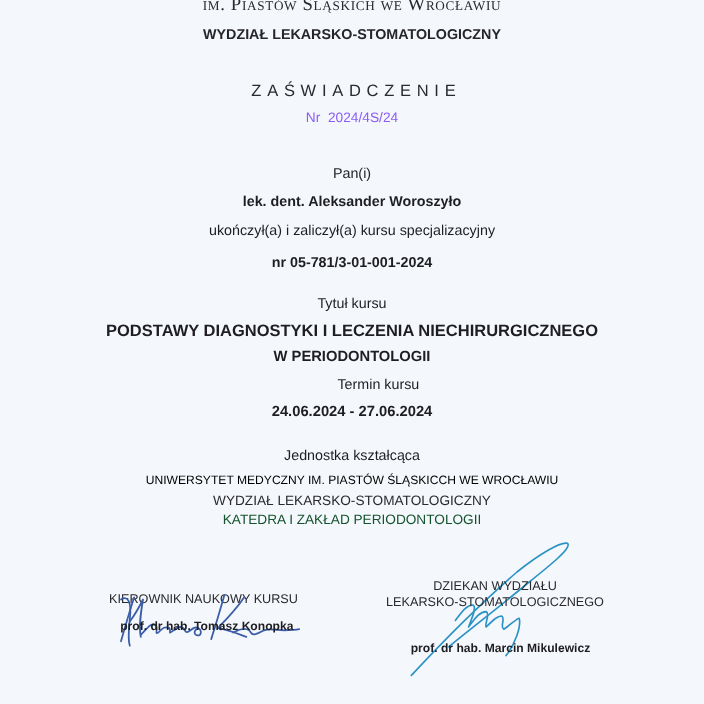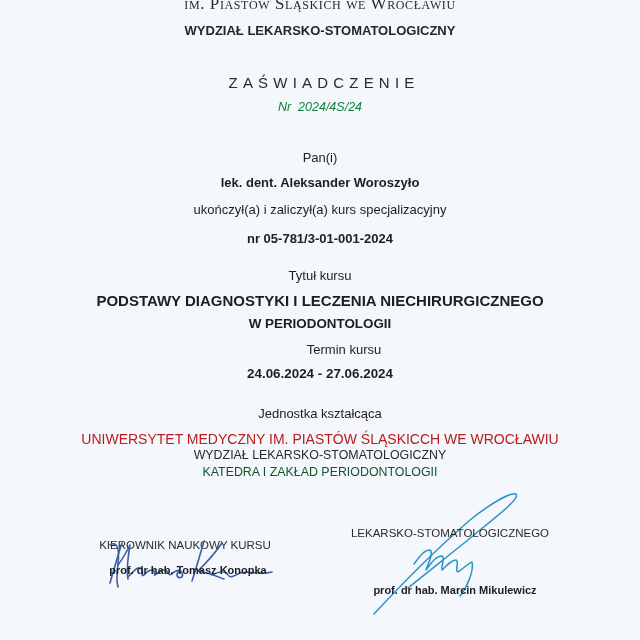--- a/index.html
+++ b/index.html
@@ -10,32 +10,32 @@
       color: #1e1e22;
       position: relative;
     }
     .abs { position: absolute; left: 0; width: 640px; text-align: center; white-space: nowrap; }
     .uni-header {
       top: -6px; font-family: "Liberation Serif", serif; font-size: 17px;
       font-variant: small-caps; letter-spacing: 0.6px; color: #2a2a2e;
     }
     .faculty-header { top: 23px; font-size: 13px; font-weight: bold; color: #26262a; }
     .doc-title { top: 74px; font-size: 15px; letter-spacing: 5.2px; color: #2a2a2e; padding-left: 4px; }
-    .doc-number { top: 100px; font-size: 12.5px; color: #15803d; font-style: italic; }
+    .doc-number { top: 100px; font-size: 12.5px; color: #8b5cf6; }
     .recipient-label { top: 150px; font-size: 13px; }
     .recipient-name { top: 175px; font-size: 13px; font-weight: bold; }
     .completion-text { top: 202px; font-size: 13px; }
     .course-number { top: 231px; font-size: 13px; font-weight: bold; }
     .course-title-label { top: 268px; font-size: 13px; }
     .course-title-line1 { top: 292px; font-size: 15px; font-weight: bold; }
     .course-title-line2 { top: 316px; font-size: 13.4px; font-weight: bold; }
     .term-label { top: 342px; font-size: 13px; padding-left: 24px; }
     .term-dates { top: 366px; font-size: 13.4px; font-weight: bold; }
     .unit-label { top: 406px; font-size: 13px; }
-    .unit-line1 { top: 431px; font-size: 14px; color: #b91c1c; }
+    .unit-line1 { top: 431px; font-size: 11px; color: #000000; }
     .unit-line2 { top: 448px; font-size: 12.4px; color: #2a2a2e; }
     .unit-line3 { top: 465px; font-size: 12.4px; color: #14532d; }
 
     .sig-block { position: absolute; text-align: center; white-space: nowrap; }
     .sig-left { left: 60px; width: 250px; top: 526px; margin-top: 12px; }
     .sig-right { left: 300px; width: 300px; top: 526px; }
     .sig-role { font-size: 11.5px; line-height: 15px; color: #2a2a2e; }
     .sig-name { position: absolute; font-size: 11px; font-weight: bold; white-space: nowrap; }
     .sig-name-left { left: 73px; width: 230px; text-align: center; top: 564px; }
     .sig-name-right { left: 330px; width: 250px; text-align: center; top: 584px; }
@@ -48,21 +48,21 @@
 <div>
 
   <div class="abs uni-header">im. Piastów Śląskich we Wrocławiu</div>
   <div class="abs faculty-header">WYDZIAŁ LEKARSKO-STOMATOLOGICZNY</div>
 
   <div class="abs doc-title">ZAŚWIADCZENIE</div>
   <div class="abs doc-number" style="white-space: pre;">Nr  2024/4S/24</div>
 
   <div class="abs recipient-label">Pan(i)</div>
   <div class="abs recipient-name">lek. dent. Aleksander Woroszyło</div>
-  <div class="abs completion-text">ukończył(a) i zaliczył(a) kurs specjalizacyjny</div>
+  <div class="abs completion-text">ukończył(a) i zaliczył(a) kursu specjalizacyjny</div>
   <div class="abs course-number">nr 05-781/3-01-001-2024</div>
 
   <div class="abs course-title-label">Tytuł kursu</div>
   <div class="abs course-title-line1">PODSTAWY DIAGNOSTYKI I LECZENIA NIECHIRURGICZNEGO</div>
   <div class="abs course-title-line2">W PERIODONTOLOGII</div>
   <div class="abs term-label">Termin kursu</div>
   <div class="abs term-dates">24.06.2024 - 27.06.2024</div>
 
   <div class="abs unit-label">Jednostka kształcąca</div>
   <div class="abs unit-line1">UNIWERSYTET MEDYCZNY IM. PIASTÓW ŚLĄSKICCH WE WROCŁAWIU</div>
@@ -85,17 +85,18 @@
   </svg>
   <div class="sig-name sig-name-left">prof. dr hab. Tomasz Konopka</div>
 
   <svg class="signature" style="left:360px; top:490px;" width="170" height="130" viewBox="0 0 170 130">
     <g fill="none" stroke="#2a93c4" stroke-width="1.5" stroke-linecap="round" stroke-linejoin="round">
       <path d="M14 124 C40 96, 80 56, 110 30 C130 14, 150 2, 156 4 C160 8, 140 24, 120 40 C96 60, 70 80, 48 98"></path>
       <path d="M54 74 C60 66, 64 60, 70 60 C74 62, 68 74, 66 80 C72 72, 76 66, 82 66 C86 68, 80 78, 82 80 C88 74, 92 70, 96 70 C100 72, 94 80, 98 82 C104 78, 110 72, 112 72 C114 80, 108 96, 100 106"></path>
     </g>
   </svg>
   <div class="sig-block sig-right">
+    <div class="sig-role">DZIEKAN WYDZIAŁU</div>
     <div class="sig-role">LEKARSKO-STOMATOLOGICZNEGO</div>
   </div>
   <div class="sig-name sig-name-right">prof. dr hab. Marcin Mikulewicz</div>
 
 </div>
 
 </body></html>

